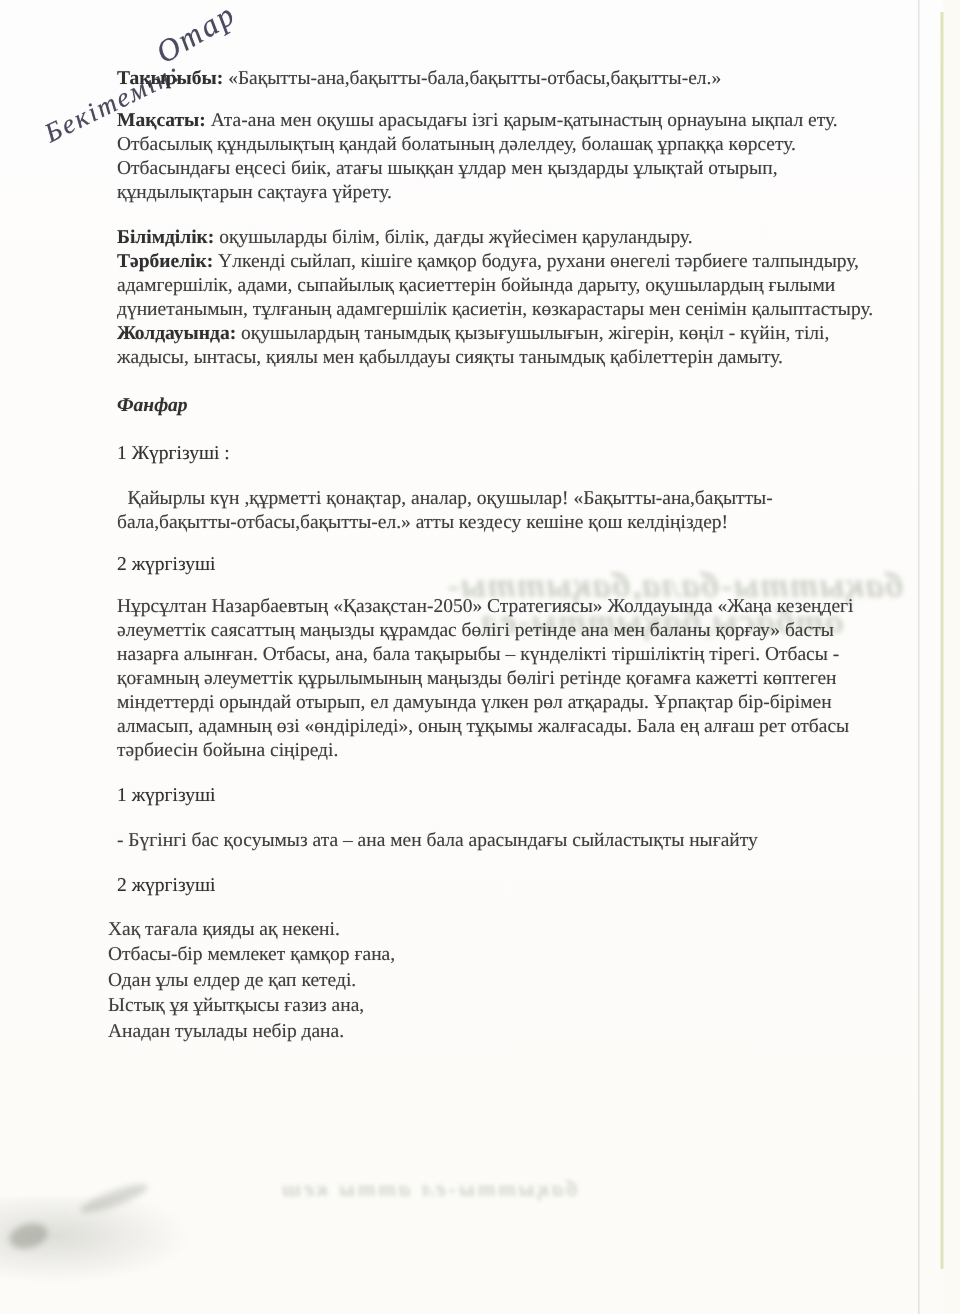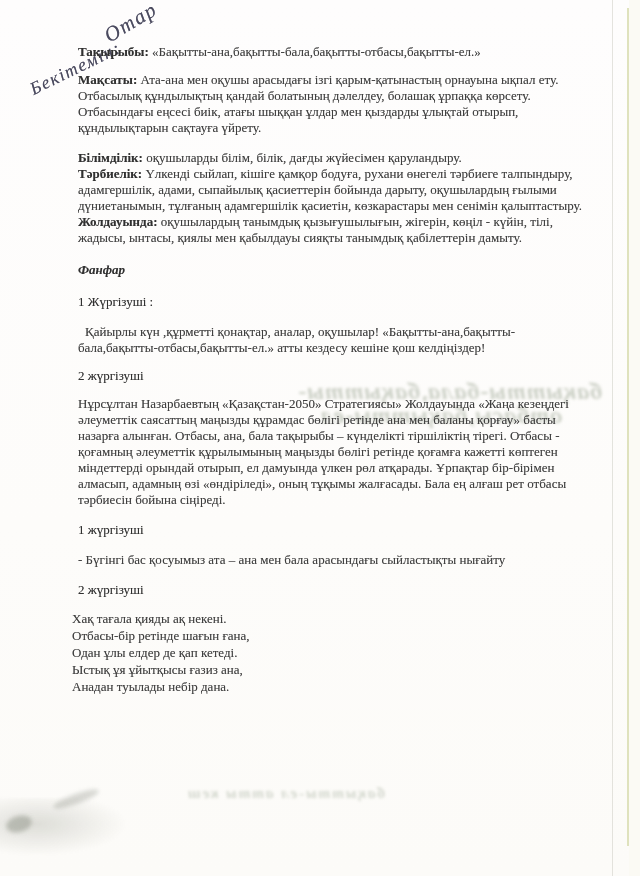--- a/index.html
+++ b/index.html
@@ -99,20 +99,20 @@
     <p class="h mb12">2 жүргізуші</p>
     <p class="mb14">Нұрсұлтан Назарбаевтың «Қазақстан-2050» Стратегиясы» Жолдауында «Жаңа кезеңдегі әлеуметтік саясаттың маңызды құрамдас бөлігі ретінде ана мен баланы қорғау» басты назарға алынған. Отбасы, ана, бала тақырыбы – күнделікті тіршіліктің тірегі. Отбасы - қоғамның әлеуметтік құрылымының маңызды бөлігі ретінде қоғамға кажетті көптеген міндеттерді орындай отырып, ел дамуында үлкен рөл атқарады. Ұрпақтар бір-бірімен алмасып, адамның өзі «өндіріледі», оның тұқымы жалғасады. Бала ең алғаш рет отбасы тәрбиесін бойына сіңіреді.</p>
 
     <p class="h mb14">1 жүргізуші</p>
     <p class="mb14">- Бүгінгі бас қосуымыз ата – ана мен бала арасындағы сыйластықты нығайту</p>
 
     <p class="h mb12">2 жүргізуші</p>
 
     <div class="poem">
       <div>Хақ тағала қияды ақ некені.</div>
-      <div>Отбасы-бір ретінде шағын ғана,</div>
+      <div>Отбасы-бір мемлекет қамқор ғана,</div>
       <div>Одан ұлы елдер де қап кетеді.</div>
       <div>Ыстық ұя ұйытқысы ғазиз ана,</div>
       <div>Анадан туылады небір дана.</div>
     </div>
 
   </div>
 </div>
 
 </body></html>

